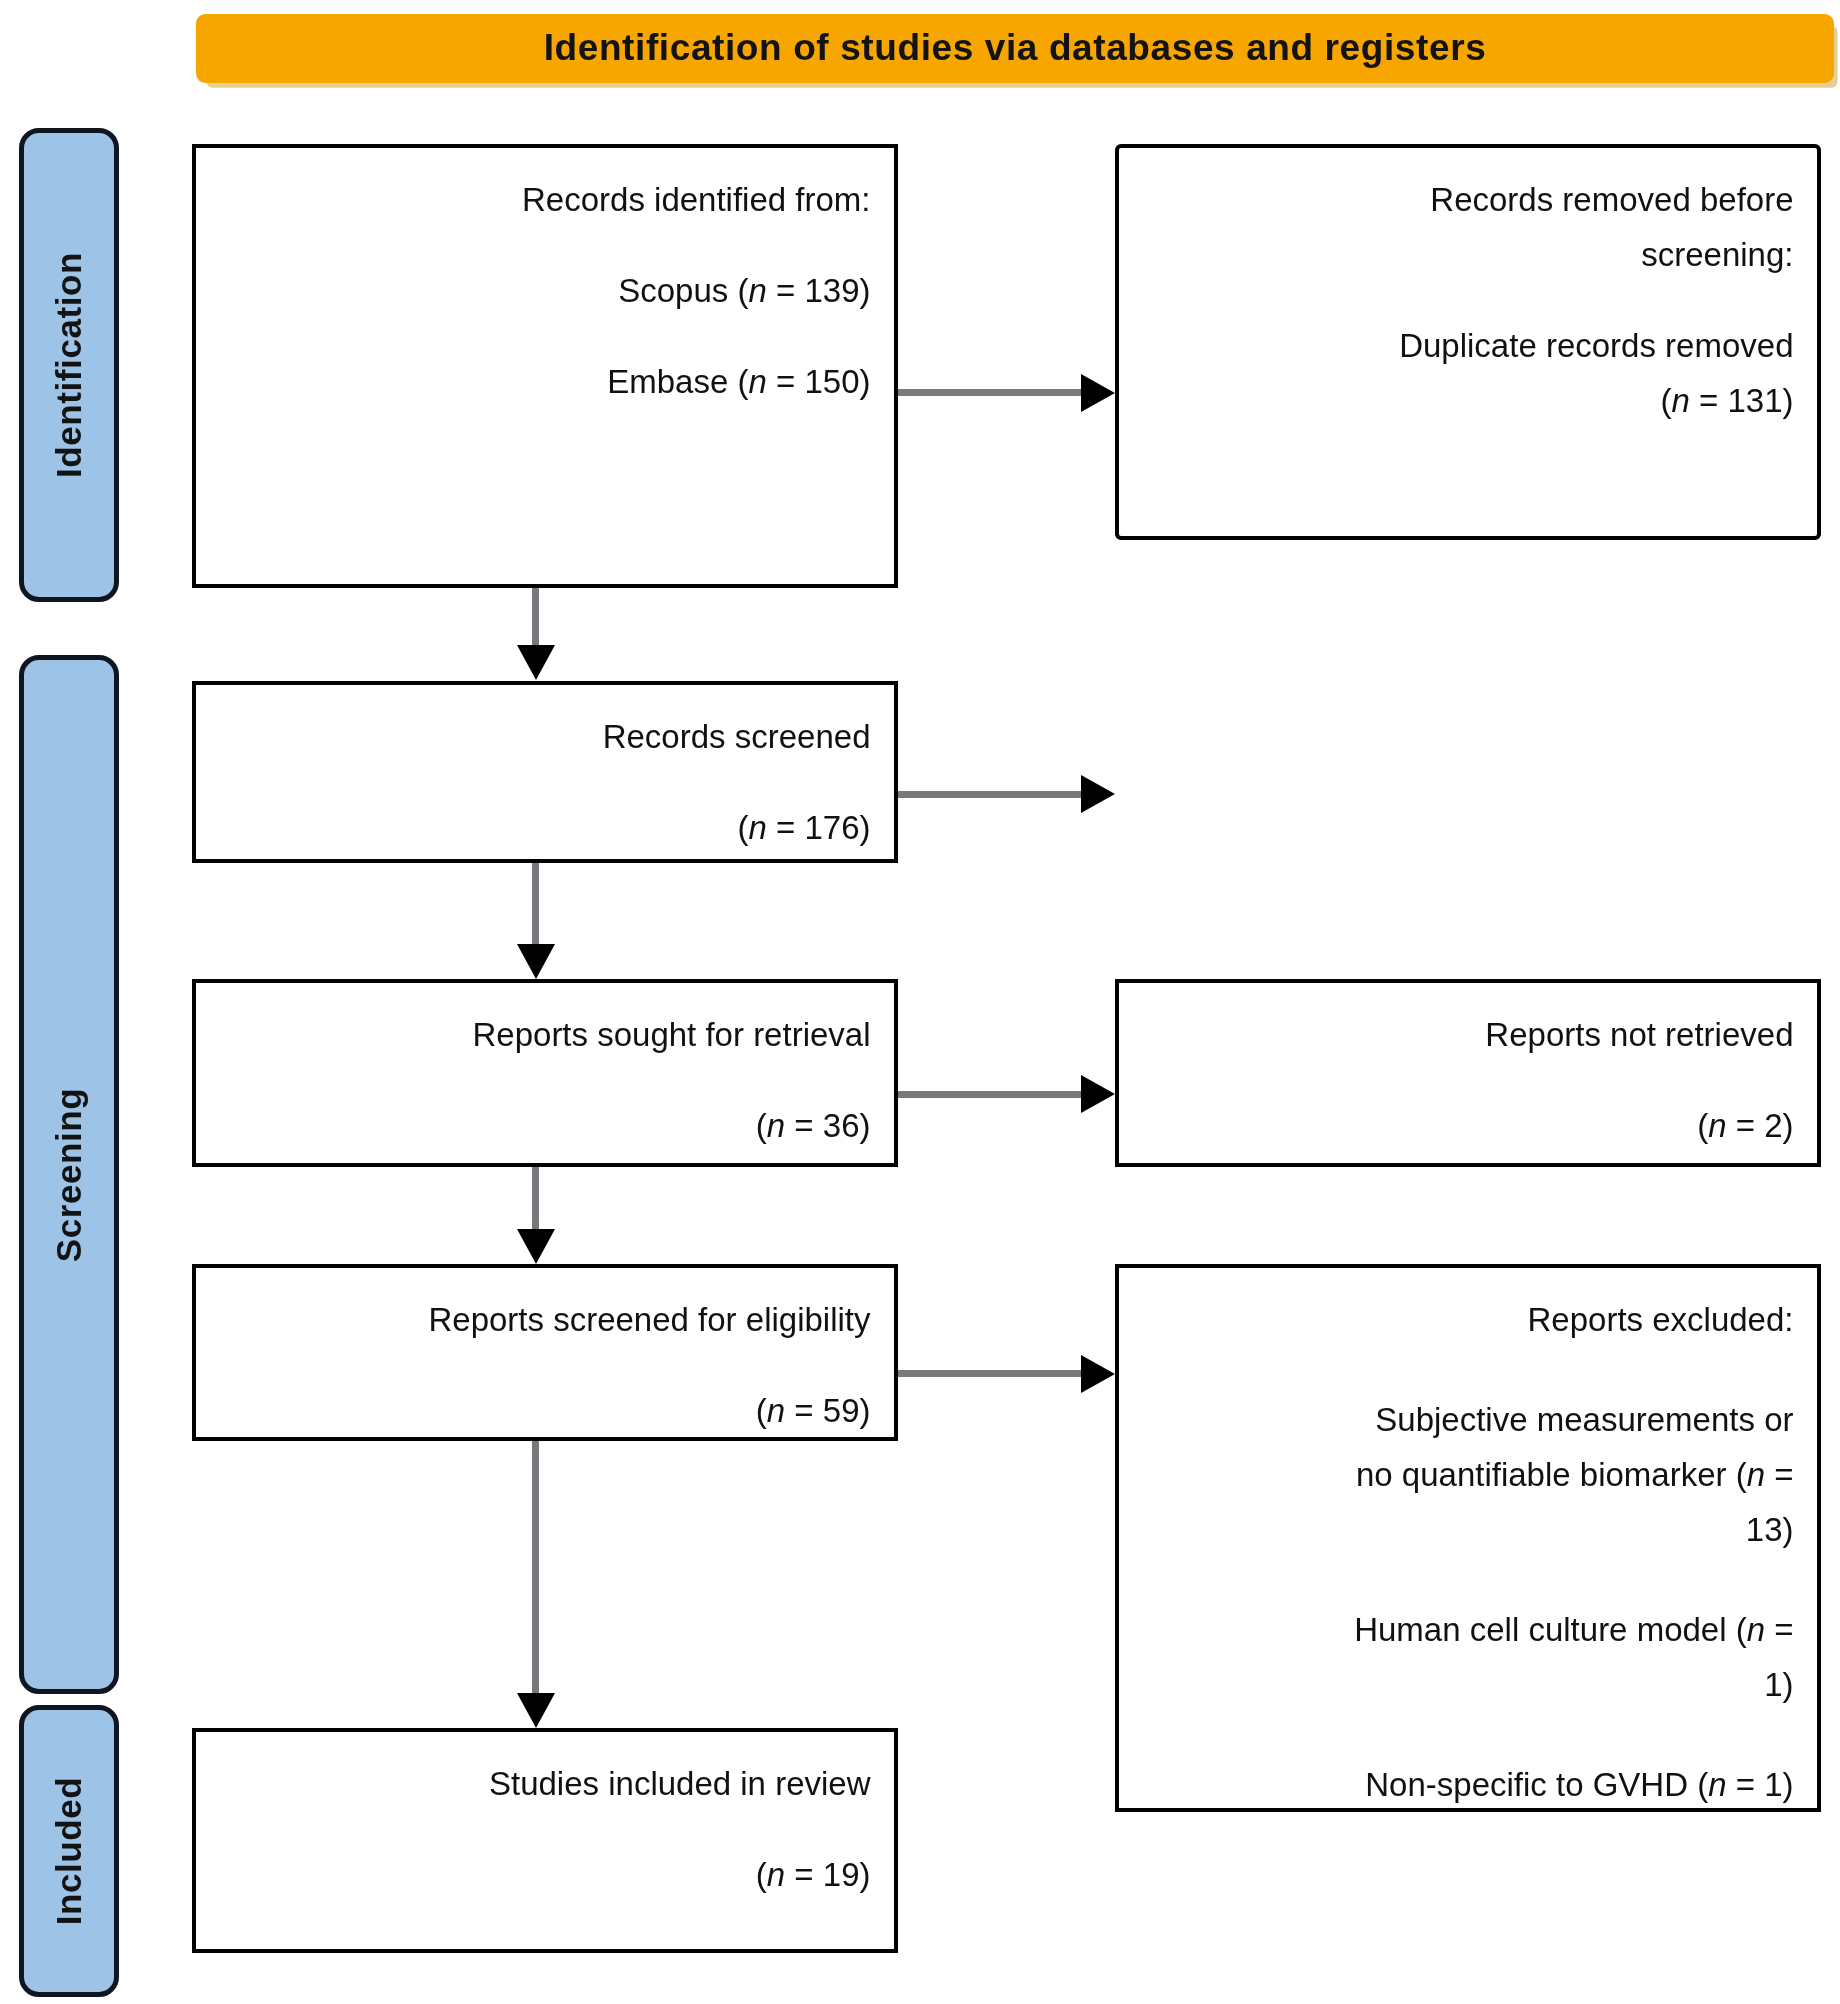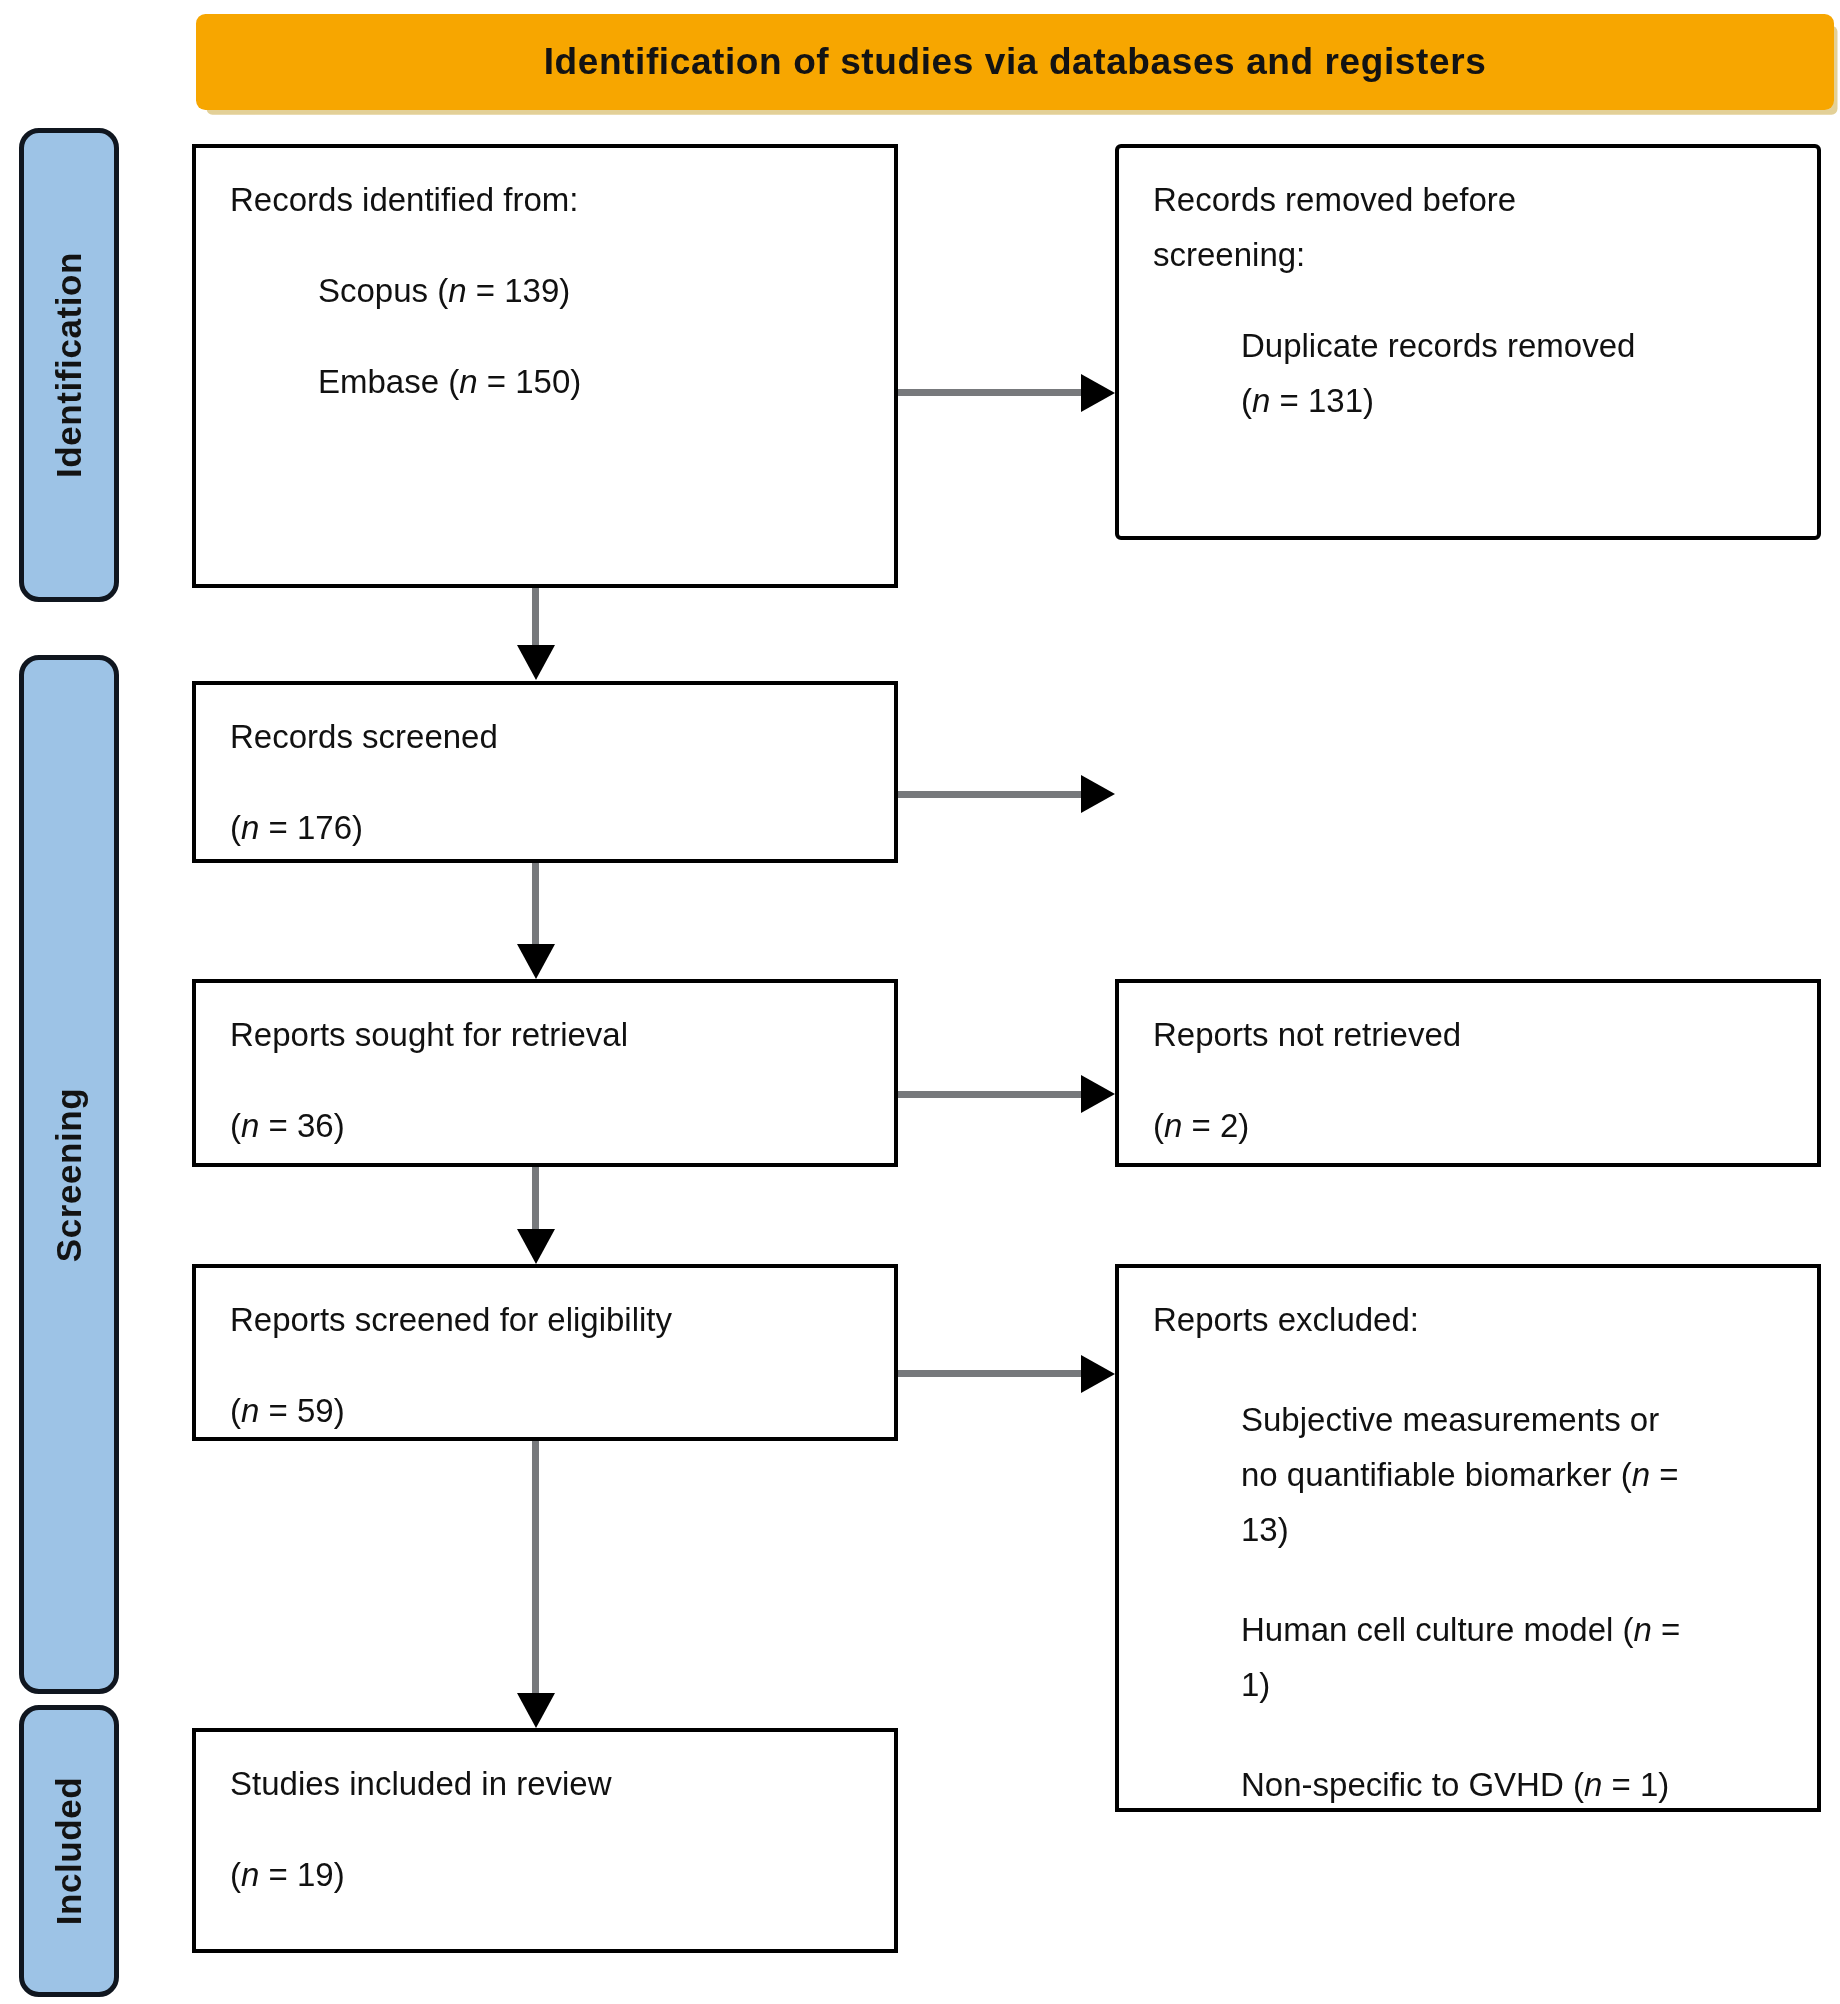--- a/index.html
+++ b/index.html
@@ -1,42 +1,42 @@
 <!DOCTYPE html>
 <html style="font-size:9.4px"><head>
 <meta charset="utf-8">
 <style>
   html,body { margin:0; padding:0; background:#ffffff; }
   .canvas {
     position:relative; width:1841px; height:2005px; background:#ffffff;
     font-family:"Liberation Sans","DejaVu Sans",sans-serif; color:#111111;
   }
   .banner {
-    position:absolute; left:196px; top:13.5px; width:1638px; height:96px;
+    position:absolute; left:196px; top:13.5px; width:1638px; height:69px;
     background:#F7A600; border-radius:9.4px;
     box-shadow:7px 8.2px 0 -3.5px #E3D097;
     display:flex; align-items:center; justify-content:center;
   }
   .banner-title { font-size:37px; font-weight:bold; color:#131313; letter-spacing:0.6px; }
   .stage {
     position:absolute; left:19.4px; width:100px;
     background:#9DC3E6; border:5.9px solid #10161F; border-radius:20px;
     box-sizing:border-box; display:flex; align-items:center; justify-content:center;
   }
   .stage-identification { top:128px; height:474px; }
   .stage-screening     { top:655px; height:1039px; }
   .stage-included      { top:1705px; height:292px; }
   .vlabel {
     transform:rotate(-90deg); white-space:nowrap;
     font-size:35px; font-weight:bold; color:#131313; letter-spacing:0.6px;
   }
   .box {
     position:absolute; background:#ffffff; border:4.7px solid #000000;
     box-sizing:border-box; padding:31px 23.5px 17.6px 34px;
-    font-size:33px; line-height:41px;
+    font-size:33px; line-height:41px;text-align:right;
   }
   .col-left  { left:192px;  width:706px; }
   .col-right { left:1115px; width:706px; }
   .box-a { top:144px;  height:444px; }
   .box-b { top:681px; height:182px; }
   .box-c { top:979px; height:188px; }
   .box-d { top:1264px; height:177px; }
   .box-e { top:1728px; height:225px; }
   .rbox-1 { top:144px;  height:396px;border-radius:6px; }
   .rbox-2 { top:681px; height:182px; }

